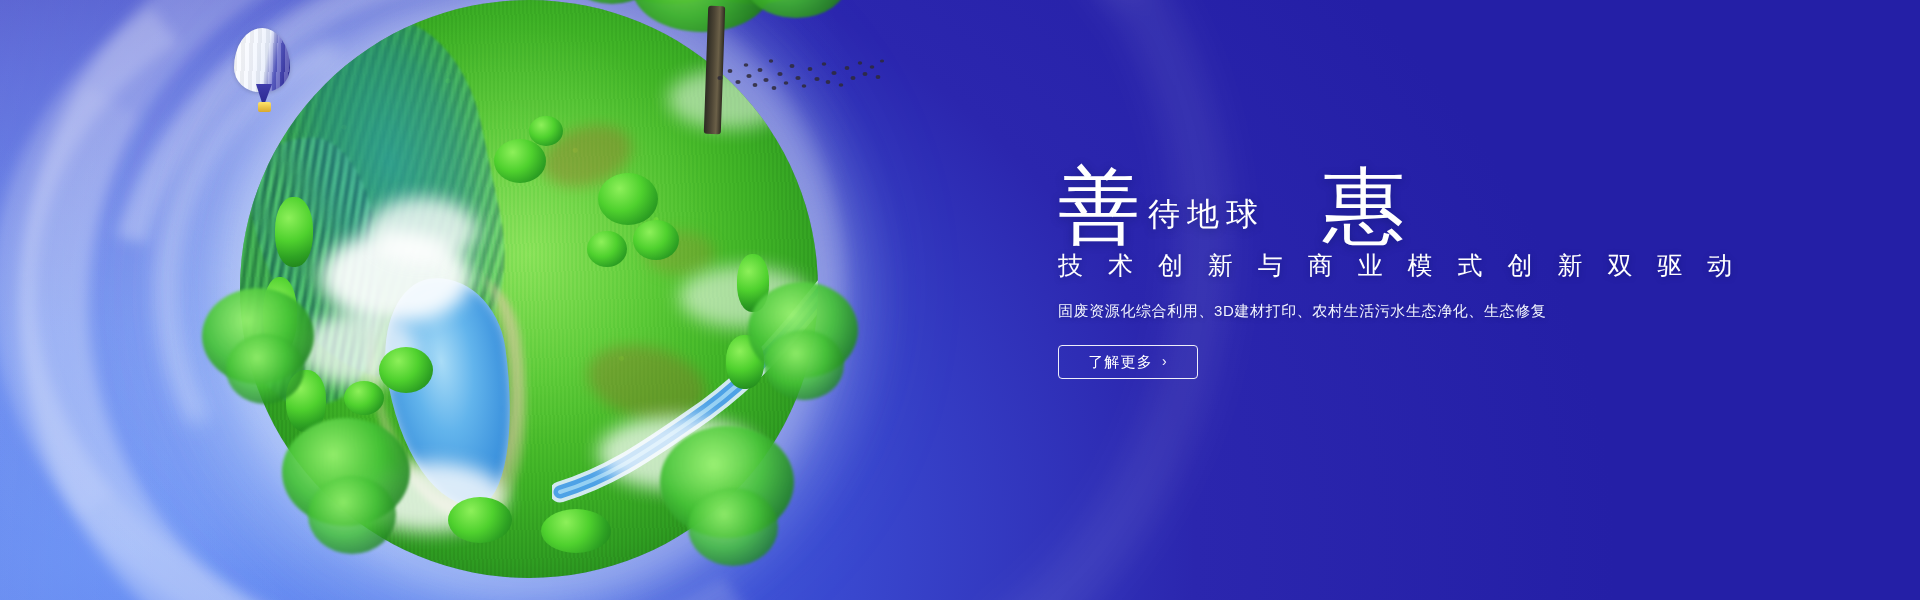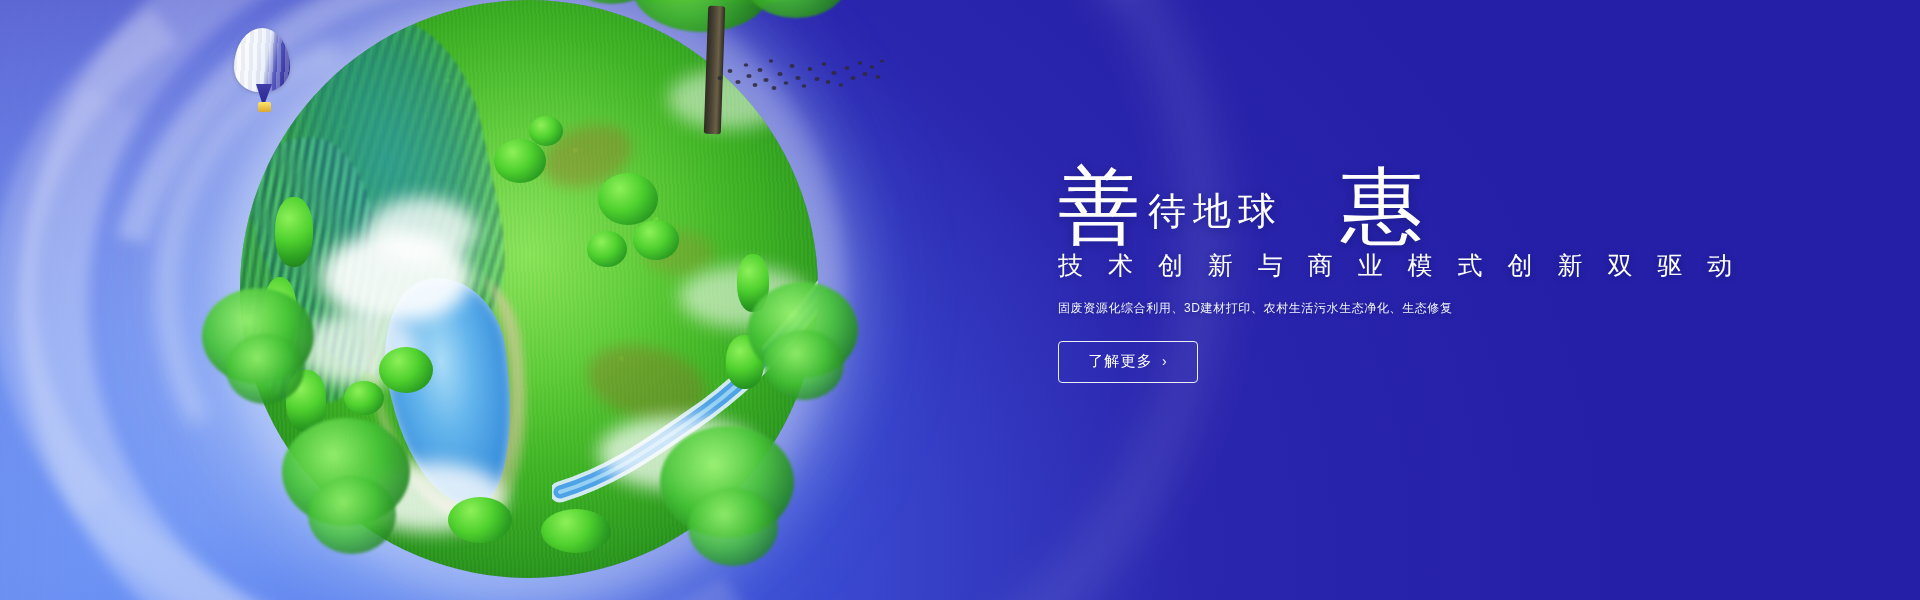--- a/index.html
+++ b/index.html
@@ -208,57 +208,57 @@
     font-size:82px;
     line-height:.84;
     font-weight:400;
     letter-spacing:0;
     text-shadow:0 2px 10px rgba(12,20,90,.45);
     position:relative;
     top:6px;
   }
   .hl-small{
     font-family:"Liberation Serif","DejaVu Serif",serif;
-    font-size:38px;
+    font-size:32px;
     line-height:1;
     font-weight:400;
     letter-spacing:7px;
     padding-left:8px;
     padding-bottom:6px;
     text-shadow:0 2px 8px rgba(12,20,90,.45);
   }
   .hl-gap{width:58px;}
 
   #subtitle{
     font-size:25px;
     letter-spacing:9px;
     line-height:1.2;
     font-weight:400;
     color:#ffffff;
     text-shadow:0 1px 6px rgba(12,20,90,.42);
     margin-top:10px;
     white-space:nowrap;
   }
   #description{
-    font-size:12px;
+    font-size:15px;
     letter-spacing:.6px;
     line-height:1.4;
     color:#f2f4ff;
     margin-top:20px;
     text-shadow:0 1px 5px rgba(12,20,90,.42);
     white-space:nowrap;
   }
   #cta{
     display:inline-flex;
     align-items:center;
     justify-content:center;
     gap:9px;
     margin-top:24px;
     width:140px;
-    height:42px;
+    height:34px;
     border:1px solid rgba(255,255,255,.92);
     border-radius:4px;
     background:transparent;
     color:#ffffff;
     font-size:15px;
     letter-spacing:1.2px;
     cursor:pointer;
     text-decoration:none;
     font-family:inherit;
   }

